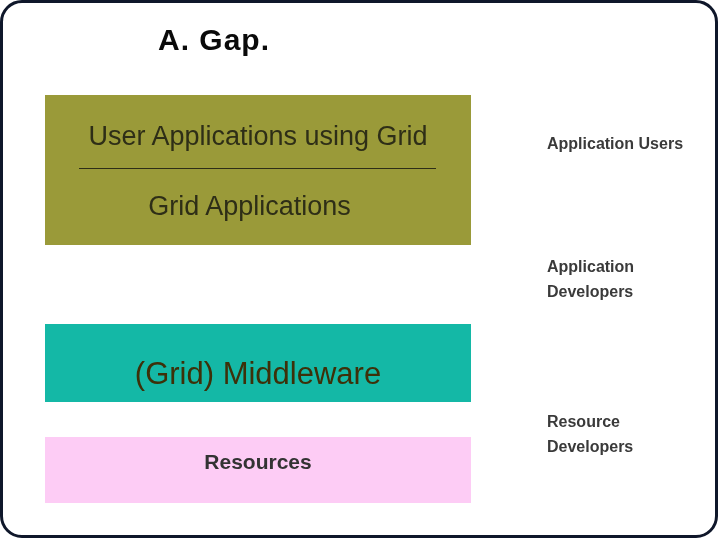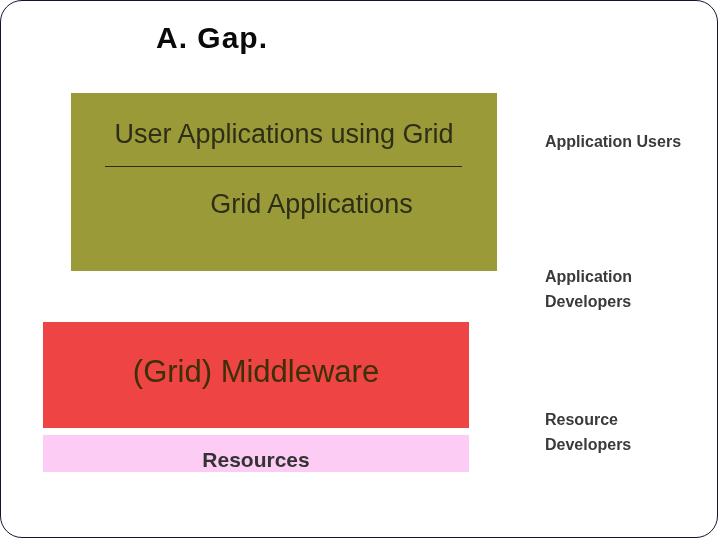--- a/index.html
+++ b/index.html
@@ -9,21 +9,21 @@
     width: 720px;
     height: 540px;
     overflow: hidden;
     font-family: "Liberation Sans", "DejaVu Sans", sans-serif;
   }
   .slide {
     position: relative;
     width: 718px;
     height: 538px;
     background: #ffffff;
-    border: 1px solid #0f172a;
+    border: 3px solid #0f172a;
     border-radius: 22px;
     box-sizing: border-box;
   }
   .slide-title {
     position: absolute;
     left: 155px;
     top: 20px;
     font-size: 30px;
     font-weight: bold;
     color: #0a0a0a;
@@ -31,32 +31,31 @@
     white-space: nowrap;
   }
   
   .box {
     position: absolute;
     left: 42px;
     width: 426px;
   }
   .box-olive {
     top: 92px;
-    height: 178px;
+    height: 150px;
     background: #9a9a39;
-    margin-left: 28px;
   }
   .box-gold {
     top: 321px;
-    height: 106px;
-    background: #ef4444;
+    height: 78px;
+    background: #14b8a6;
   }
   .box-pink {
     top: 434px;
-    height: 37px;
+    height: 66px;
     background: #fdccf5;
   }
   .olive-line1 {
     position: absolute;
     left: 0;
     top: 26px;
     width: 100%;
     text-align: center;
     font-size: 27px;
     color: #2e2e17;
@@ -72,21 +71,20 @@
   }
   .olive-line2 {
     position: absolute;
     left: 0;
     top: 96px;
     width: 96%;
     text-align: center;
     font-size: 27px;
     color: #2e2e17;
     white-space: nowrap;
-    padding-left: 36px;
   }
   .middleware-label {
     position: absolute;
     left: 0;
     top: 32px;
     width: 100%;
     text-align: center;
     font-size: 31px;
     color: #3d3009;
     white-space: nowrap;
@@ -105,21 +103,21 @@
   .side-label {
     position: absolute;
     left: 544px;
     width: 145px;
     font-size: 16px;
     font-weight: bold;
     color: #3a3a3a;
     line-height: 25px;
   }
   .side-label-users      { top: 128px; }
-  .side-label-developers { top: 263px; }
+  .side-label-developers { top: 251px; }
   .side-label-providers  { top: 406px; }
 </style>
 </head>
 <body>
 
 <div class="slide">
 
   <div class="slide-title">A. Gap.</div>
 
   <div class="box box-olive">

